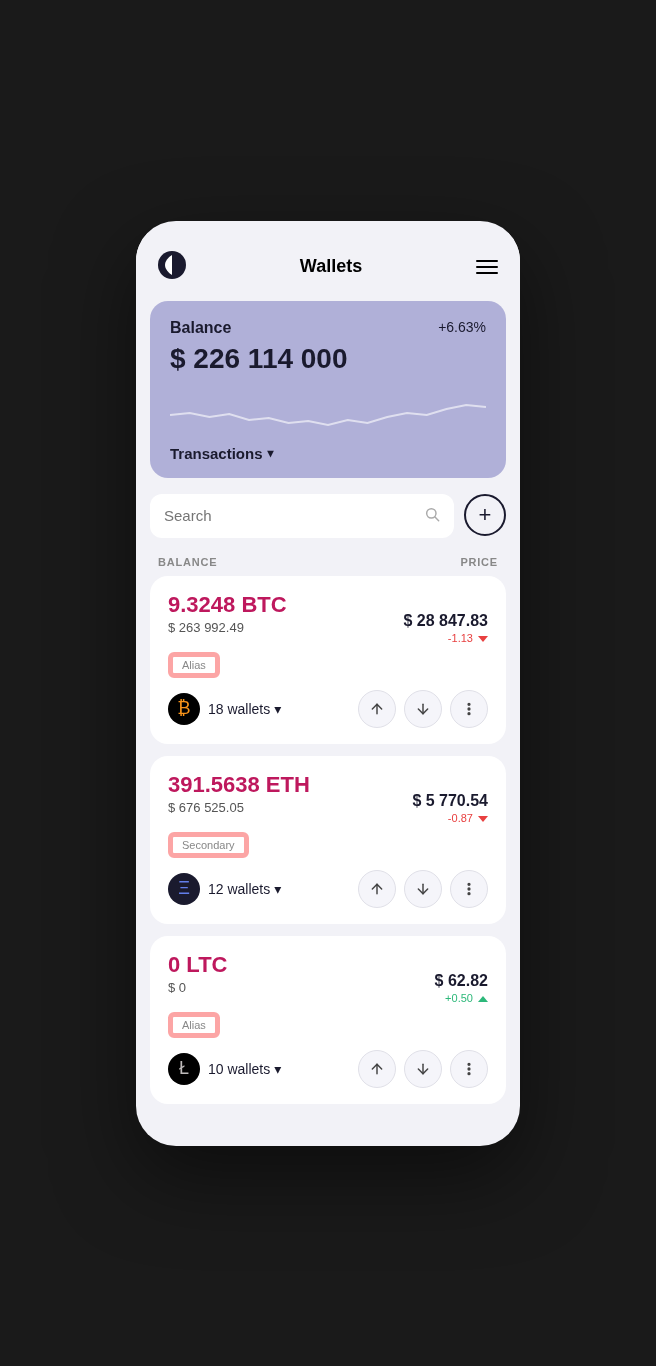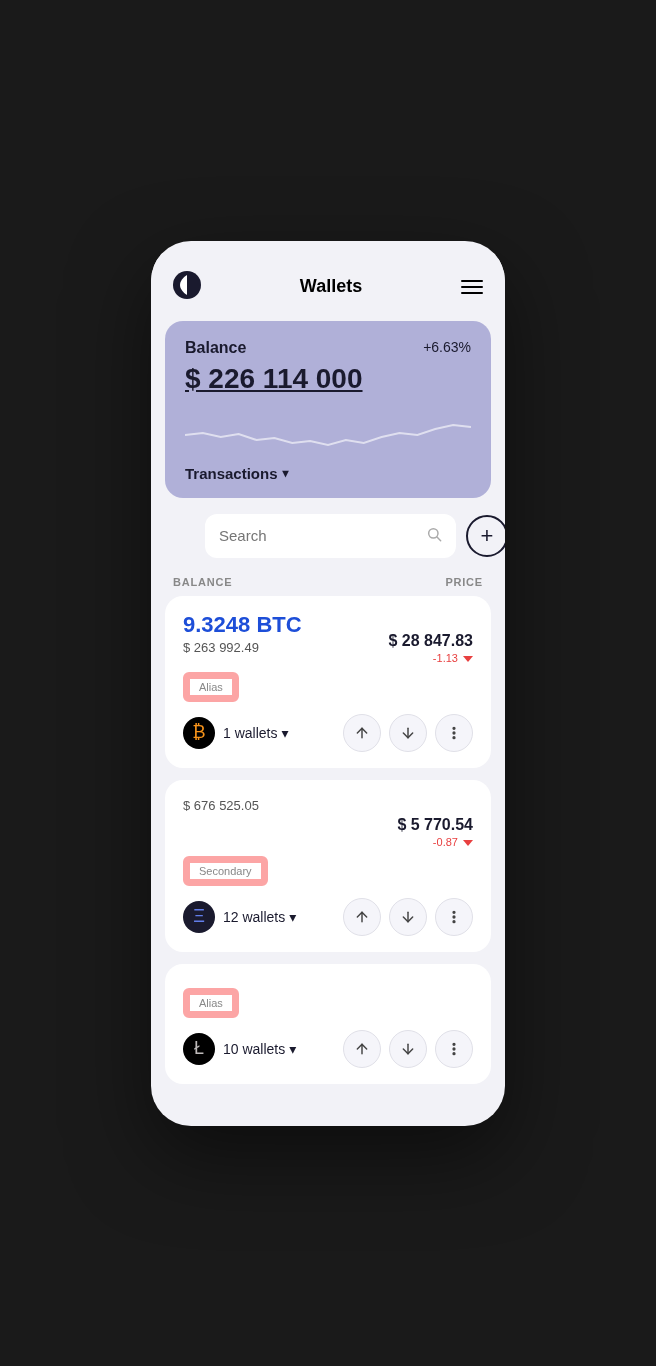--- a/index.html
+++ b/index.html
@@ -5,21 +5,21 @@
     * { box-sizing: border-box; margin: 0; padding: 0; }
     body {
       background: #1a1a1a;
       display: flex;
       justify-content: center;
       align-items: center;
       min-height: 100vh;
       font-family: -apple-system, BlinkMacSystemFont, 'Segoe UI', sans-serif;
     }
     .phone {
-      width: 354px;
+      width: 384px;
       min-height: 820px;
       background: #f2f2f7;
       border-radius: 40px;
       overflow: hidden;
       box-shadow: 0 30px 80px rgba(0,0,0,0.5);
       padding: 12px 0 30px 0;
     }
     .header {
       display: flex;
       justify-content: space-between;
@@ -71,21 +71,20 @@
       font-size: 14px;
       font-weight: 500;
       color: #1a1a2e;
       text-align: right;
     }
     .balance-amount {
       font-size: 28px;
       font-weight: 700;
       color: #1a1a2e;
       margin: 6px 0 10px;
-      text-decoration: underline;
     }
     .chart-area {
       height: 50px;
       position: relative;
       margin-bottom: 10px;
     }
     .chart-area svg {
       width: 100%;
       height: 100%;
     }
@@ -96,24 +95,23 @@
       font-size: 15px;
       font-weight: 600;
       color: #1a1a2e;
       cursor: pointer;
     }
     .transactions-btn .chevron {
       font-size: 12px;
     }
     .search-row {
       display: flex;
-      align-items: center;
+      align-items: flex-start;
       gap: 10px;
       padding: 0 14px 14px;
-      margin-left: 40px;
     }
     .search-box {
       flex: 1;
       background: #fff;
       border-radius: 12px;
       padding: 12px 14px;
       display: flex;
       align-items: center;
       gap: 8px;
     }
@@ -162,21 +160,21 @@
       padding: 16px 18px;
     }
     .coin-top {
       display: flex;
       justify-content: space-between;
       align-items: flex-start;
     }
     .coin-amount {
       font-size: 22px;
       font-weight: 700;
-      color: #1d4ed8;
+      color: #be185d;
     }
     .coin-fiat {
       font-size: 13px;
       color: #555;
       margin-top: 2px;
     }
     .coin-price {
       text-align: right;
     }
     .coin-price-value {
@@ -188,21 +186,21 @@
     .coin-price-change {
       font-size: 11px;
       font-weight: 500;
       text-align: right;
       margin-top: 2px;
     }
     .coin-price-change.down { color: #e84040; }
     .coin-price-change.up { color: #2db87a; }
     .coin-tag {
       display: inline-block;
-      border: 7px solid #fca5a5;
+      border: 5px solid #fca5a5;
       border-radius: 6px;
       padding: 2px 9px;
       font-size: 11px;
       color: #888;
       margin: 8px 0 12px;
     }
     .coin-footer {
       display: flex;
       justify-content: space-between;
       align-items: center;
@@ -343,21 +341,21 @@
           <div class="coin-price-change down">
             <span>-1.13</span> <span class="arrow-down-tri"></span>
           </div>
         </div>
       </div>
       <span class="coin-tag">Alias</span>
       <div class="coin-footer">
         <div class="coin-wallet-info">
           <div class="coin-logo btc">₿</div>
           <span class="wallet-count">
-            <span>1 wallets</span> 
+            <span>18 wallets</span> 
               <span>▾</span>
           </span>
         </div>
         <div class="coin-actions">
           <button class="action-btn">
             <svg viewBox="0 0 24 24" fill="none" stroke="currentColor" stroke-width="2.2" stroke-linecap="round" stroke-linejoin="round">
               <line x1="12" y1="19" x2="12" y2="5"></line>
               <polyline points="5 12 12 5 19 12"></polyline>
             </svg>
           </button>
@@ -374,20 +372,21 @@
               <circle cx="12" cy="19" r="1.2" fill="currentColor"></circle>
             </svg>
           </button>
         </div>
       </div>
     </div>
 
     <div class="coin-card">
       <div class="coin-top">
         <div>
+          <div class="coin-amount">391.5638 ETH</div>
           <div class="coin-fiat">$ 676 525.05</div>
         </div>
         <div class="coin-price">
           <div class="coin-price-value">$ 5 770.54</div>
           <div class="coin-price-change down">
             <span>-0.87</span> <span class="arrow-down-tri"></span>
           </div>
         </div>
       </div>
       <span class="coin-tag">Secondary</span>
@@ -417,20 +416,32 @@
               <circle cx="12" cy="5" r="1.2" fill="currentColor"></circle>
               <circle cx="12" cy="12" r="1.2" fill="currentColor"></circle>
               <circle cx="12" cy="19" r="1.2" fill="currentColor"></circle>
             </svg>
           </button>
         </div>
       </div>
     </div>
 
     <div class="coin-card">
+      <div class="coin-top">
+        <div>
+          <div class="coin-amount">0 LTC</div>
+          <div class="coin-fiat">$ 0</div>
+        </div>
+        <div class="coin-price">
+          <div class="coin-price-value">$ 62.82</div>
+          <div class="coin-price-change up">
+            <span>+0.50</span> <span class="arrow-up-tri"></span>
+          </div>
+        </div>
+      </div>
       <span class="coin-tag">Alias</span>
       <div class="coin-footer">
         <div class="coin-wallet-info">
           <div class="coin-logo ltc">Ł</div>
           <span class="wallet-count">
             <span>10 wallets</span> 
               <span>▾</span>
           </span>
         </div>
         <div class="coin-actions">

